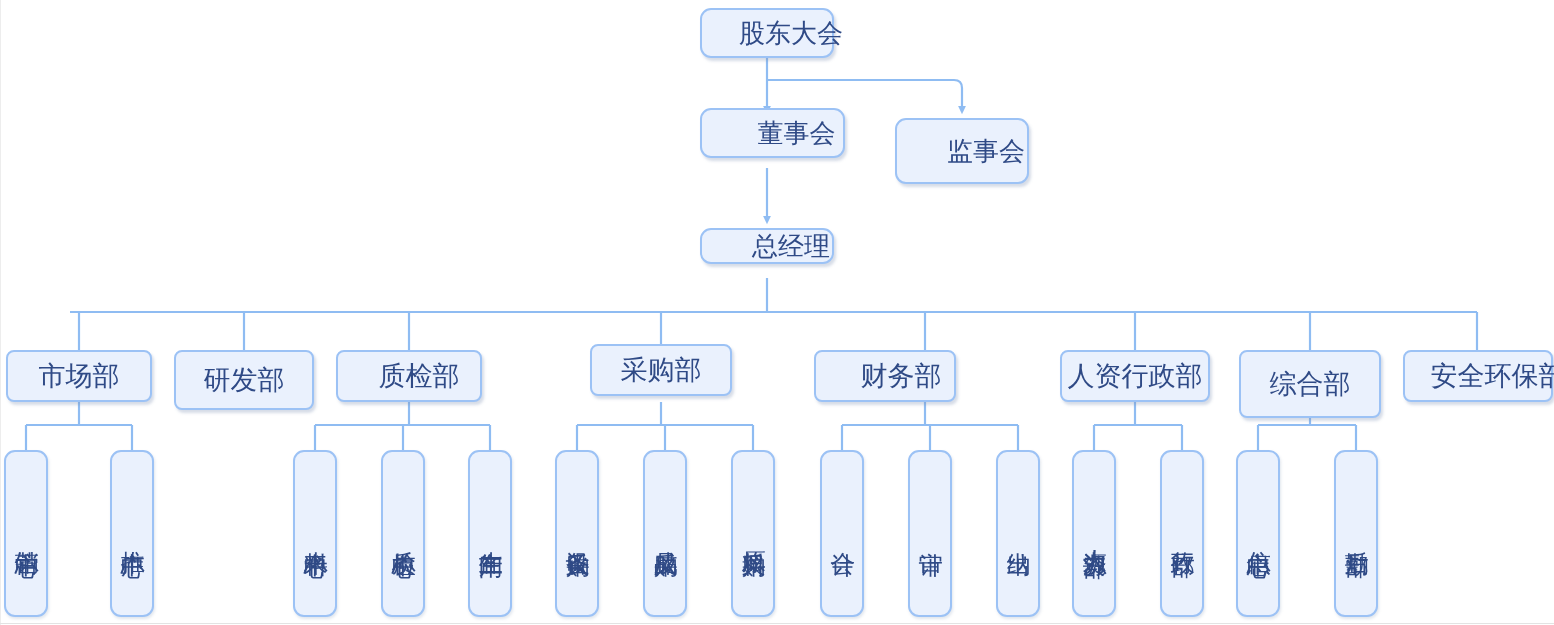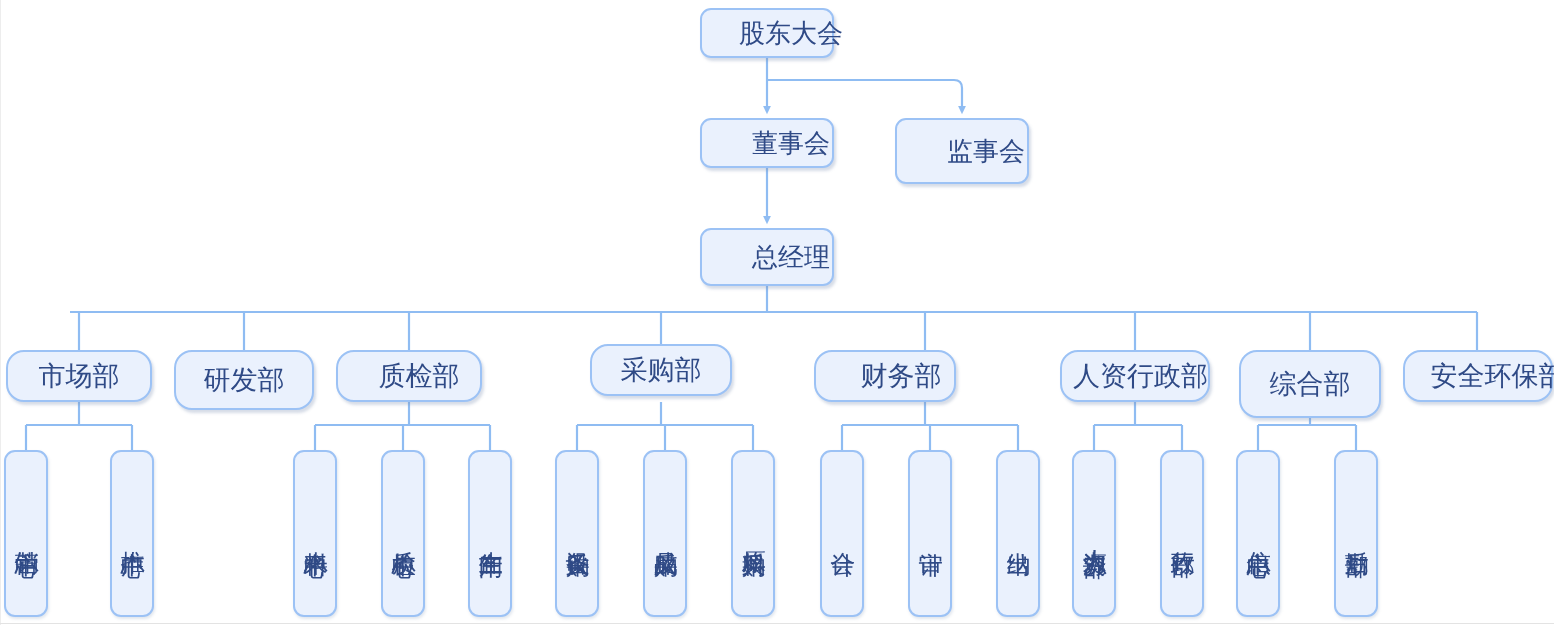--- a/index.html
+++ b/index.html
@@ -17,21 +17,21 @@
     box-sizing:border-box;
     background:#eaf1fd;
     border:2px solid #9cc2f5;
     border-radius:9px;
     color:#2f4a86;
     display:flex;align-items:center;justify-content:center;
     box-shadow:2px 3px 3px rgba(120,140,175,.30);
     white-space:nowrap;
   }
   .node.top{font-size:26px;border-radius:11px;padding-left:48px;}
-  .node.dept{font-size:27px;border-radius:18px;}
+  .node.dept{font-size:27px;border-radius:8px;}
   .node.sub{
     font-size:24px;
     border-radius:11px;
     box-shadow:1px 2px 3px rgba(120,140,175,.22);
     padding:9px 0 9px 0;
     align-items:flex-start;
   }
   .vtext{
     writing-mode:vertical-rl;
     text-orientation:upright;
@@ -98,27 +98,27 @@
         <path d="M1258,425 L1258,450"></path>
         <path d="M1356,425 L1356,450"></path>
         <path d="M1477,312 L1477,350"></path>
       </g>
   </svg>
 
   <div id="nodes">
       <div class="node top" style="left: 700px; top: 8px; width: 134px; height: 50px;">
         <span>股东大会</span>
       </div>
-      <div class="node top" style="left: 700px; top: 118px; width: 134px; height: 50px;">
+      <div class="node top" style="left: 700px; top: 108px; width: 145px; height: 50px;">
         <span>董事会</span>
       </div>
       <div class="node top" style="left: 895px; top: 118px; width: 134px; height: 66px;">
         <span>监事会</span>
       </div>
-      <div class="node top" style="left: 700px; top: 228px; width: 134px; height: 58px;">
+      <div class="node top" style="left: 700px; top: 228px; width: 134px; height: 36px;">
         <span>总经理</span>
       </div>
       <div class="node dept" style="left: 6px; top: 350px; width: 146px; height: 52px;">
         <span>市场部</span>
       </div>
       <div class="node sub" style="left: 4px; top: 450px; width: 44px; height: 167px;">
         <span class="vtext">营销中心</span>
       </div>
       <div class="node sub" style="left: 110px; top: 450px; width: 44px; height: 167px;">
         <span class="vtext">推广中心</span>
@@ -155,21 +155,21 @@
       </div>
       <div class="node sub" style="left: 820px; top: 450px; width: 44px; height: 167px;">
         <span class="vtext spread">会计</span>
       </div>
       <div class="node sub" style="left: 908px; top: 450px; width: 44px; height: 167px;">
         <span class="vtext spread">审计</span>
       </div>
       <div class="node sub" style="left: 996px; top: 450px; width: 44px; height: 167px;">
         <span class="vtext spread">出纳</span>
       </div>
-      <div class="node dept" style="left: 1060px; top: 350px; width: 150px; height: 52px; justify-content: flex-end;">
+      <div class="node dept" style="left: 1060px; top: 350px; width: 150px; height: 52px;">
         <span>人资行政部</span>
       </div>
       <div class="node sub" style="left: 1072px; top: 450px; width: 44px; height: 167px;">
         <span class="vtext">人力资源部</span>
       </div>
       <div class="node sub" style="left: 1160px; top: 450px; width: 44px; height: 167px;">
         <span class="vtext spread">行政部</span>
       </div>
       <div class="node dept" style="left: 1239px; top: 350px; width: 142px; height: 68px;">
         <span>综合部</span>

